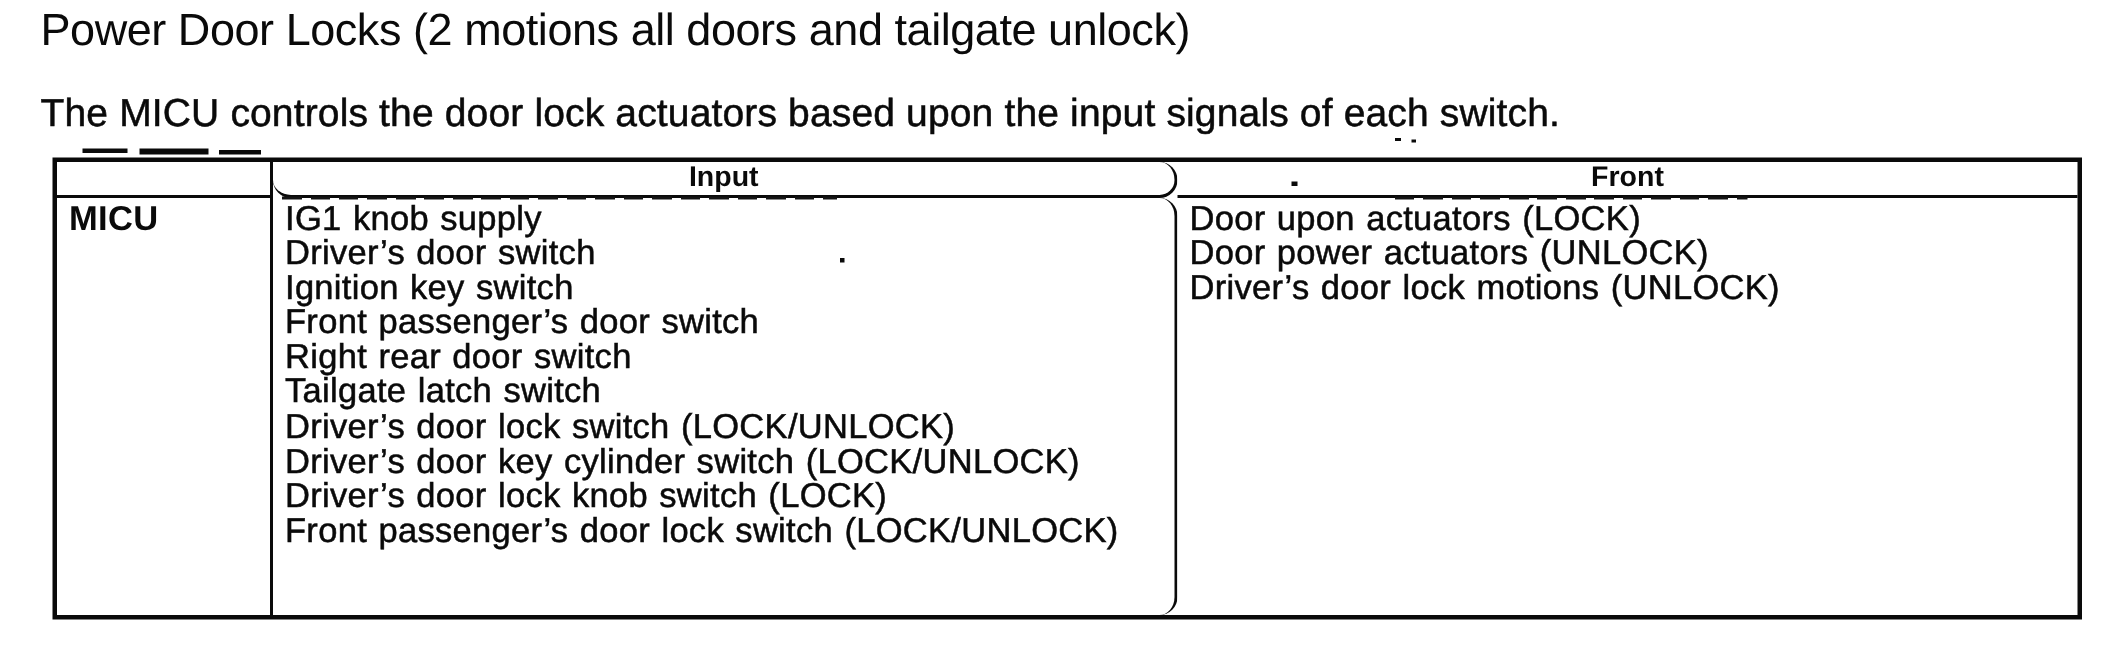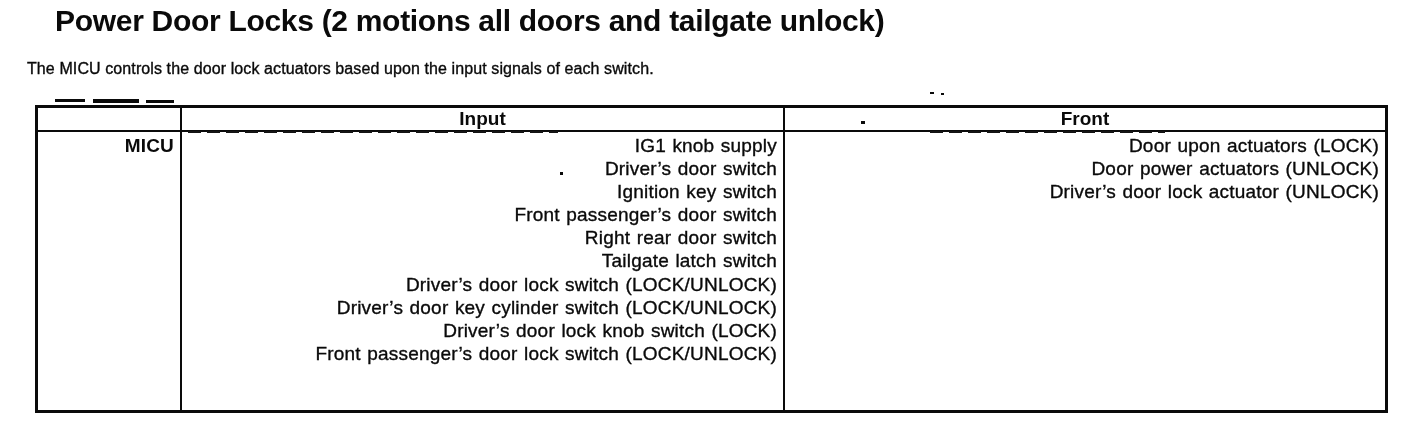--- a/index.html
+++ b/index.html
@@ -10,29 +10,28 @@
     color: #0a0a0a;
     font-family: "Liberation Sans", sans-serif;
     overflow: hidden;
   }
   .scan { -webkit-text-stroke: 0.35px currentColor; }
 
   .title {
     position: absolute;
     left: 27px; top: 4px;
     font-size: 30px;
-    font-weight: 700;
+    font-weight: 400;
     letter-spacing: -0.3px;
     white-space: nowrap;
-    margin-left: 28px;
   }
   .subtitle {
     position: absolute;
     left: 27px; top: 60px;
-    font-size: 16px;
+    font-size: 26px;
     letter-spacing: 0.1px;
     white-space: nowrap;
   }
 
   .io-table {
     position: absolute;
     left: 35px; top: 105px;
     width: 1353px; height: 308px;
     border: 3px solid #0a0a0a;
     display: grid;
@@ -42,30 +41,29 @@
   }
   .th {
     border-bottom: 2px solid #0a0a0a;
     font-size: 19px;
     font-weight: 700;
     text-align: center;
     line-height: 22px;
     overflow: hidden;
   }
   .cell-unit-header { border-right: 2px solid #0a0a0a; }
-  .col-input { border-right: 2px solid #0a0a0a; }
+  .col-input { border-right: 2px solid #0a0a0a; border-radius: 12px; }
   .td {
-    font-size: 19px;
+    font-size: 23px;
     letter-spacing: 0.2px;
     word-spacing: 1px;
     line-height: 23.1px;
     padding: 2px 6px 0 8px;
     overflow: hidden;
     white-space: nowrap;
-    text-align: right;
   }
   .td .line { height: 23.1px; }
   .cell-unit { font-weight: 700; border-right: 2px solid #0a0a0a; }
 
   
   .artifact { position: absolute; background: #0a0a0a; }
   .scanline {
     position: absolute; height: 2px;
     background: repeating-linear-gradient(90deg, #141414 0 13px, transparent 13px 19px);
   }
@@ -92,21 +90,21 @@
       <div class="line">Right rear door switch</div>
       <div class="line">Tailgate latch switch</div>
       <div class="line">Driver’s door lock switch (LOCK/UNLOCK)</div>
       <div class="line">Driver’s door key cylinder switch (LOCK/UNLOCK)</div>
       <div class="line">Driver’s door lock knob switch (LOCK)</div>
       <div class="line">Front passenger’s door lock switch (LOCK/UNLOCK)</div>
     </div>
   <div class="td scan">
       <div class="line">Door upon actuators (LOCK)</div>
       <div class="line">Door power actuators (UNLOCK)</div>
-      <div class="line">Driver’s door lock actuator (UNLOCK)</div>
+      <div class="line">Driver’s door lock motions (UNLOCK)</div>
     </div>
 </div>
 
 <div class="artifact" style="left:55px; top:99px; width:30px; height:3px;"></div>
 <div class="artifact" style="left:93px; top:99px; width:46px; height:4px;"></div>
 <div class="artifact" style="left:146px; top:100px; width:28px; height:3px;"></div>
 <div class="artifact" style="left:930px; top:92px; width:4px; height:2px;"></div>
 <div class="artifact" style="left:941px; top:93px; width:3px; height:2px;"></div>
 <div class="artifact" style="left:861px; top:121px; width:4px; height:3px;"></div>
 <div class="artifact" style="left:560px; top:172px; width:3px; height:3px;"></div>

